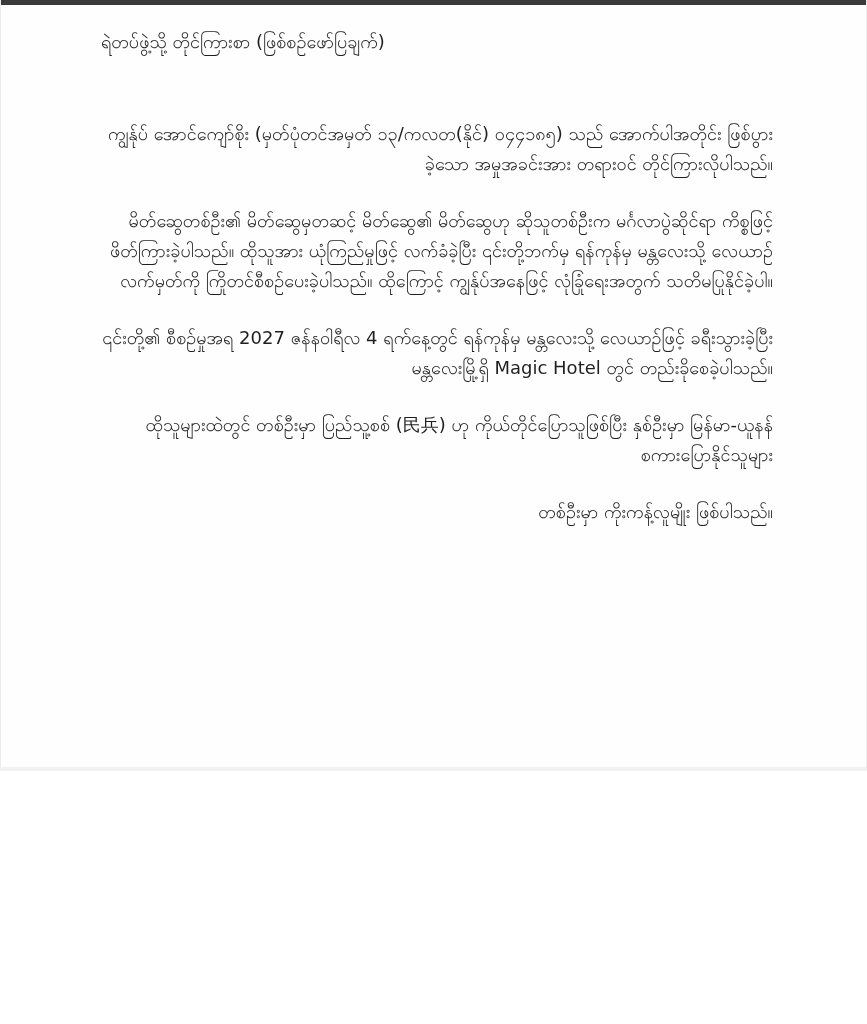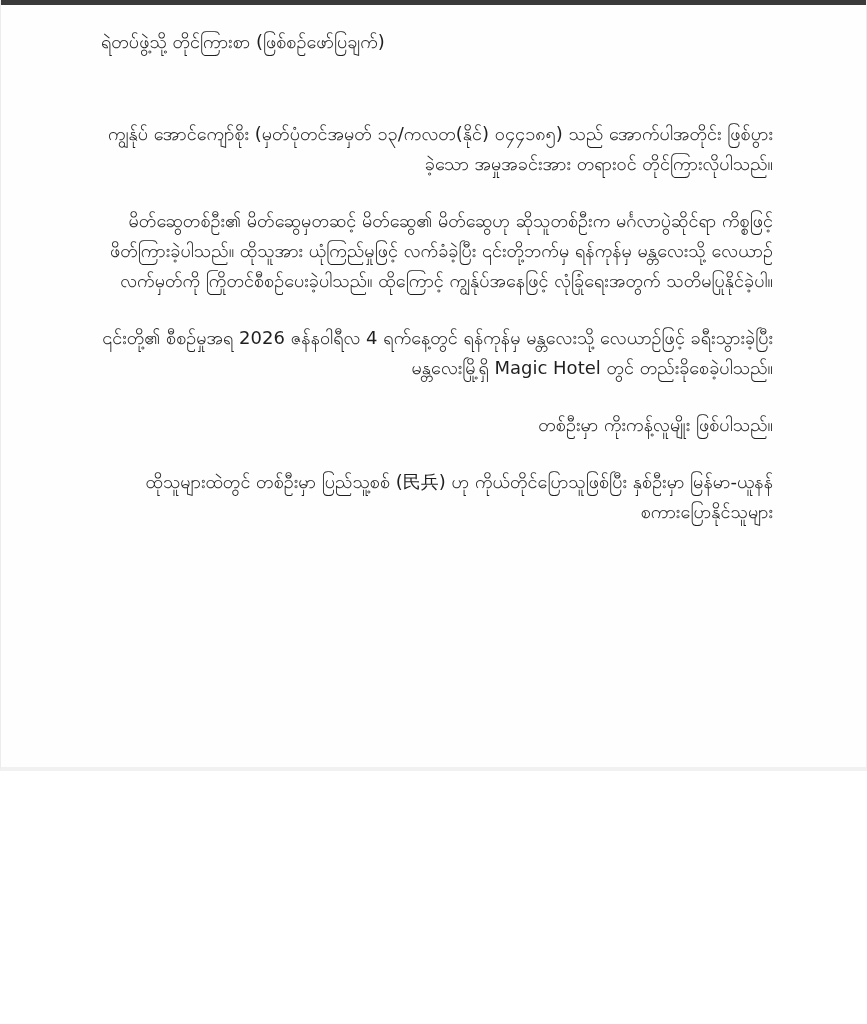--- a/index.html
+++ b/index.html
@@ -55,18 +55,18 @@
 </head>
 <body>
 
 <div class="page">
   <div class="top-bar"></div>
   <div class="content">
     <h1 class="doc-title">ရဲတပ်ဖွဲ့သို့ တိုင်ကြားစာ (ဖြစ်စဉ်ဖော်ပြချက်)</h1>
     <div class="doc-body" id="doc-body">
         <p class="paragraph">ကျွန်ုပ် အောင်ကျော်စိုး (မှတ်ပုံတင်အမှတ်  ၁၃/ကလတ(နိုင်) ဝ၄၄၁၈၅) သည် အောက်ပါအတိုင်း ဖြစ်ပွားခဲ့သော အမှုအခင်းအား တရားဝင် တိုင်ကြားလိုပါသည်။</p>
         <p class="paragraph">မိတ်ဆွေတစ်ဦး၏ မိတ်ဆွေမှတဆင့် မိတ်ဆွေ၏ မိတ်ဆွေဟု ဆိုသူတစ်ဦးက မင်္ဂလာပွဲဆိုင်ရာ ကိစ္စဖြင့် ဖိတ်ကြားခဲ့ပါသည်။ ထိုသူအား ယုံကြည်မှုဖြင့် လက်ခံခဲ့ပြီး ၎င်းတို့ဘက်မှ ရန်ကုန်မှ မန္တလေးသို့ လေယာဉ်လက်မှတ်ကို ကြိုတင်စီစဉ်ပေးခဲ့ပါသည်။ ထိုကြောင့် ကျွန်ုပ်အနေဖြင့် လုံခြုံရေးအတွက် သတိမပြုနိုင်ခဲ့ပါ။</p>
-        <p class="paragraph">၎င်းတို့၏ စီစဉ်မှုအရ 2026 ဇန်နဝါရီလ 4 ရက်နေ့တွင် ရန်ကုန်မှ မန္တလေးသို့ လေယာဉ်ဖြင့် ခရီးသွားခဲ့ပြီး မန္တလေးမြို့ရှိ Magic Hotel တွင် တည်းခိုစေခဲ့ပါသည်။</p>
+        <p class="paragraph">၎င်းတို့၏ စီစဉ်မှုအရ 2027 ဇန်နဝါရီလ 4 ရက်နေ့တွင် ရန်ကုန်မှ မန္တလေးသို့ လေယာဉ်ဖြင့် ခရီးသွားခဲ့ပြီး မန္တလေးမြို့ရှိ Magic Hotel တွင် တည်းခိုစေခဲ့ပါသည်။</p>
+        <p class="paragraph">ထိုသူများထဲတွင် တစ်ဦးမှာ ပြည်သူ့စစ် (民兵) ဟု ကိုယ်တိုင်ပြောသူဖြစ်ပြီး နှစ်ဦးမှာ မြန်မာ-ယူနန် စကားပြောနိုင်သူများ</p>
         <p class="paragraph">တစ်ဦးမှာ ကိုးကန့်လူမျိုး ဖြစ်ပါသည်။</p>
-        <p class="paragraph">ထိုသူများထဲတွင် တစ်ဦးမှာ ပြည်သူ့စစ် (民兵) ဟု ကိုယ်တိုင်ပြောသူဖြစ်ပြီး နှစ်ဦးမှာ မြန်မာ-ယူနန် စကားပြောနိုင်သူများ</p>
       </div>
   </div>
 </div>
 
 </body></html>

